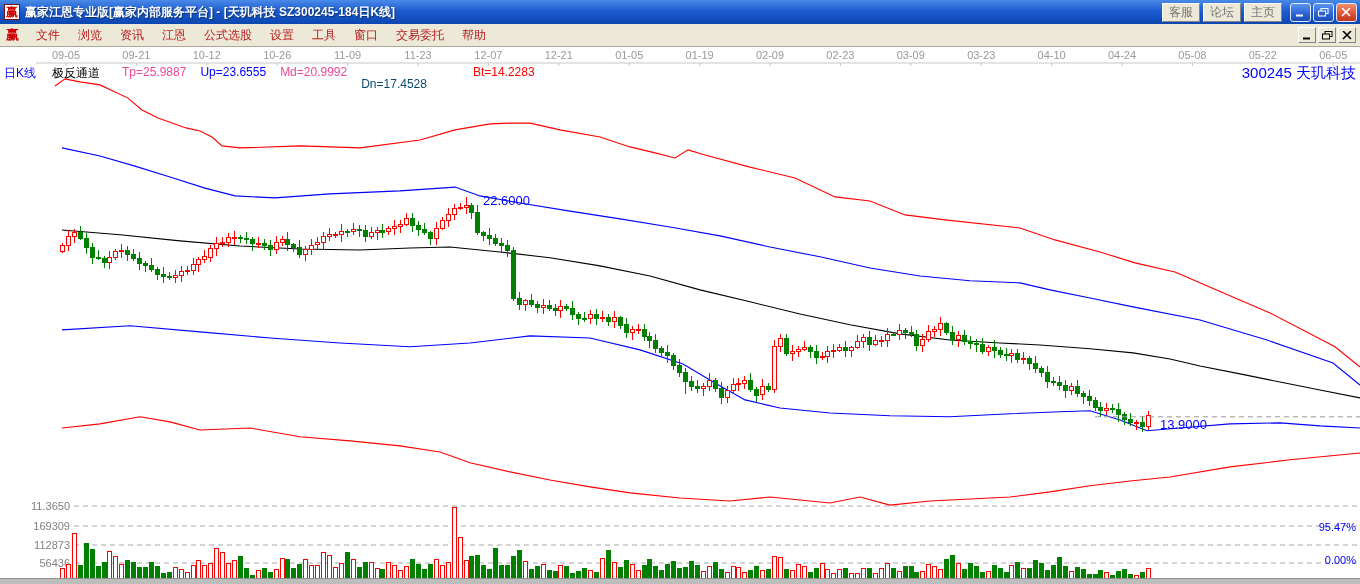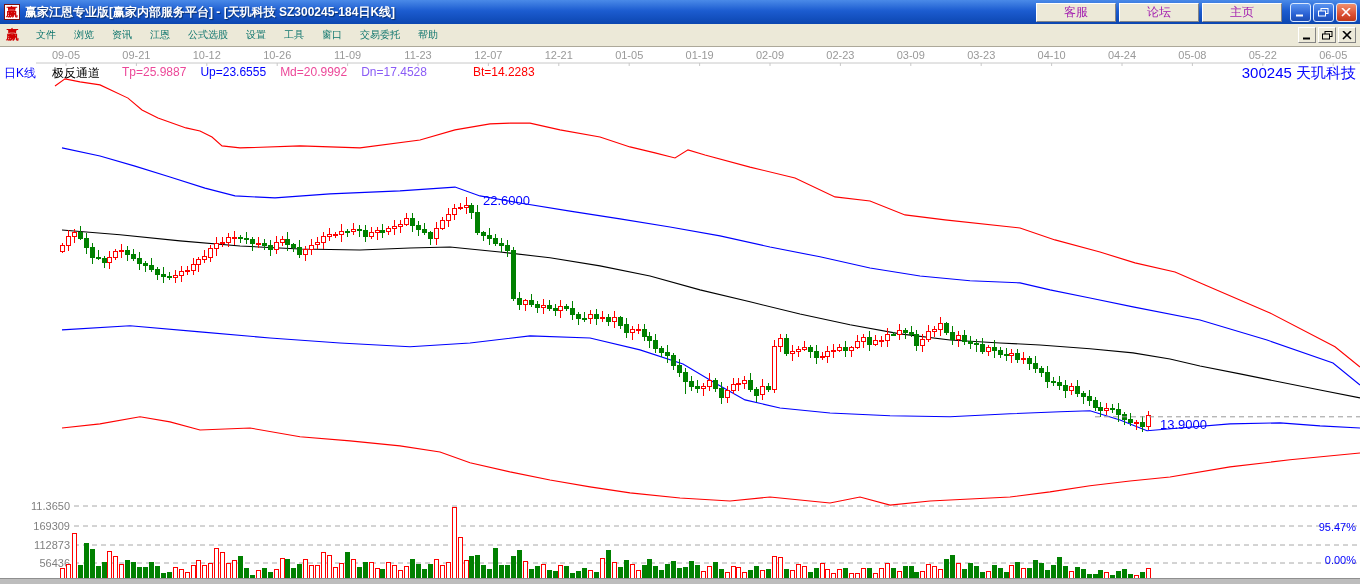--- a/index.html
+++ b/index.html
@@ -11,35 +11,35 @@
 
   
   .titlebar { position:absolute; left:0; top:0; width:1360px; height:24px;
     background:linear-gradient(180deg,#4a8ae8 0%,#1c5cd0 45%,#0c46b0 100%);
     display:flex; align-items:center; padding:0 3px 0 4px; z-index:10; }
   .app-icon { width:16px; height:16px; background:#fff; color:#d00000;
     font-size:12px; font-weight:bold; line-height:15px; text-align:center;
     border:1px solid #7a1010; margin-right:5px; flex:0 0 auto; }
   .title-text { color:#fff; font-size:12px; font-weight:bold; white-space:nowrap;
     text-shadow:1px 1px 1px #09306e; flex:1 1 auto; overflow:hidden; }
-  .tb-btn { height:19px; padding:0 27px; margin-left:3px; font-size:12px;
-    color:#a21caf; background:#ece9d8;
+  .tb-btn { height:19px; padding:0 6px; margin-left:3px; font-size:12px;
+    color:#737373; background:#ece9d8;
     border:1px solid; border-color:#fff #848484 #848484 #fff;
     display:flex; align-items:center; cursor:default; }
   .win-btn { width:21px; height:19px; margin-left:2px; border-radius:3px;
     border:1px solid #dbe9ff; display:flex; align-items:center; justify-content:center;
     background:linear-gradient(180deg,#5a94f0 0%,#2a62d4 60%,#1c4cb4 100%); }
   .win-btn.close { background:linear-gradient(180deg,#f0906c 0%,#dc5034 60%,#c03818 100%); }
 
   
   .menubar { position:absolute; left:0; top:24px; width:1360px; height:23px;
     background:#ece9d8; border-bottom:1px solid #aca899;
     display:flex; align-items:center; padding:0 4px; z-index:10; }
   .menu-logo { color:#d00000; font-weight:bold; font-size:13px; margin:0 8px 0 2px; }
-  .menu-item { font-size:10px; color:#0f766e; padding:3px 9px; white-space:nowrap; }
+  .menu-item { font-size:12px; color:#b91c1c; padding:3px 9px; white-space:nowrap; }
   .menubar-spacer { flex:1 1 auto; }
   .mdi-btn { width:18px; height:16px; margin-left:2px; background:#ece9d8;
     border:1px solid; border-color:#fff #848484 #848484 #fff;
     display:flex; align-items:center; justify-content:center; }
 
   
   .klabel { position:absolute; left:4px; top:65px; color:#0000ff; font-size:12px; z-index:5; }
   .stock-label { position:absolute; right:4px; top:64px; color:#0000ff; font-size:15px; z-index:5; }
   .indicator-row { position:absolute; left:52px; top:65px; display:flex; gap:22px;
     font-size:12px; z-index:5; white-space:nowrap; }
@@ -727,18 +727,18 @@
 </div>
 
 <span class="klabel">日K线</span>
 <span class="stock-label">300245 天玑科技</span>
 <div class="indicator-row">
   <span style="color:#000;">极反通道</span>
   <span id="indicator-values" style="display:flex; gap:14px;">
       <span style="color: #ec4899;">Tp=25.9887</span>
       <span style="color: rgb(0, 0, 255);">Up=23.6555</span>
       <span style="color: #ec4899;">Md=20.9992</span>
-      <span style="color: #8b5cf6;">Dn=17.4528</span>
+      <span style="color: #0c4a6e; margin-top: 12px;">Dn=17.4528</span>
       <span style="color: rgb(255, 0, 0); margin-left: 32px;">Bt=14.2283</span>
     </span>
 </div>
 
 <div class="bottom-strip"></div>
 
 </body></html>

